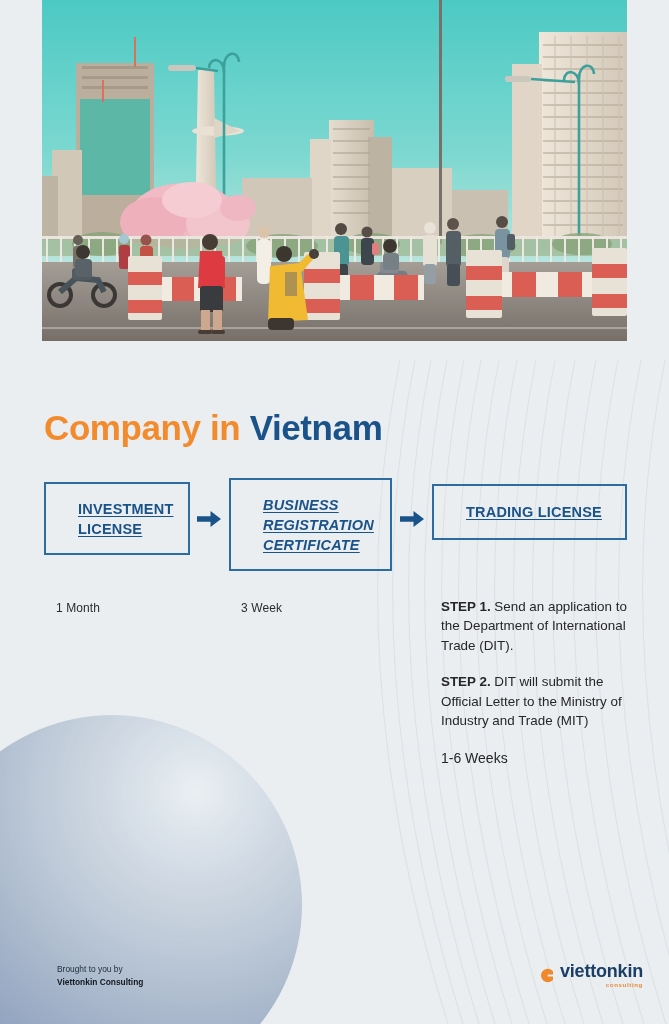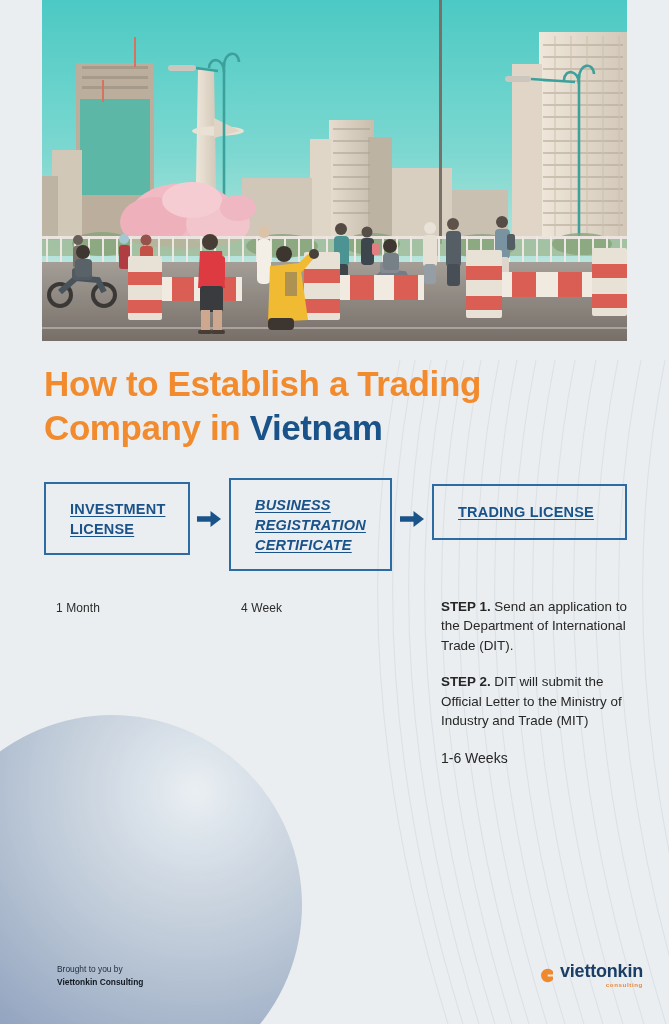--- a/index.html
+++ b/index.html
@@ -49,21 +49,21 @@
     background:transparent;
     display:flex; align-items:center;
   }
   .flowbox .lbl {
     display:block;
     font-size:14.5px; font-weight:bold; line-height:1.38;
     letter-spacing:0.2px;
     color:#1A5389;
     text-decoration:underline;
     text-underline-offset:2px;
-    padding:0 0 0 24px;
+    padding:0 0 0 32px;
   }
   #box-investment { left:44px;  top:482px; width:146px; height:73px; }
   #box-business   { left:229px; top:478px; width:163px; height:93px;font-style:italic; }
   #box-trading    { left:432px; top:484px; width:195px; height:56px; }
 
   .arrow { position:absolute; z-index:5; width:26px; height:22px; }
 
   .duration {
     position:absolute; z-index:5;
     font-size:12px; color:#2B2B2B; letter-spacing:0.1px;
@@ -391,21 +391,21 @@
       <rect x="226" y="318" width="26" height="12" rx="4" fill="#2f2b27"></rect>
       <path d="M254 266 L266 254 L272 258 L260 272 Z" fill="#f0b82a"></path>
       <circle cx="272" cy="254" r="5" fill="#3a3632"></circle>
     </g>
 
     <rect x="0" y="0" width="585" height="341" fill="#ffd9a8" opacity="0.07"></rect>
   </svg>
 </div>
 
 <h1 id="title">
-  <span>How to Establish a Trading</span><br>
+  <br>
   <span>Company in </span><span class="nav">Vietnam</span>
 </h1>
 
 <div class="flowbox" id="box-investment">
   <span class="lbl">INVESTMENT LICENSE</span>
 </div>
 
 <svg class="arrow" style="left:196px; top:508px;" viewBox="0 0 26 22" aria-hidden="true">
   <path d="M1 8.2 h13.5 V3 L25 11 l-10.5 8 v-5.2 H1 Z" fill="#1A5389"></path>
 </svg>
@@ -416,21 +416,21 @@
 
 <svg class="arrow" style="left:399px; top:508px;" viewBox="0 0 26 22" aria-hidden="true">
   <path d="M1 8.2 h13.5 V3 L25 11 l-10.5 8 v-5.2 H1 Z" fill="#1A5389"></path>
 </svg>
 
 <div class="flowbox" id="box-trading">
   <span class="lbl">TRADING LICENSE</span>
 </div>
 
 <div class="duration" id="dur-1">1 Month</div>
-<div class="duration" id="dur-2">4 Week</div>
+<div class="duration" id="dur-2">3 Week</div>
 
 <div id="steps">
   <p><b>STEP 1.</b><span> Send an application to the Department of International Trade (DIT).</span></p>
   <p><b>STEP 2.</b><span> DIT will submit the Official Letter to the Ministry of Industry and Trade (MIT)</span></p>
   <div class="weeks">1-6 Weeks</div>
 </div>
 
 <div id="footer-credit">
   <div>Brought to you by</div>
   <div class="strong">Viettonkin Consulting</div>

